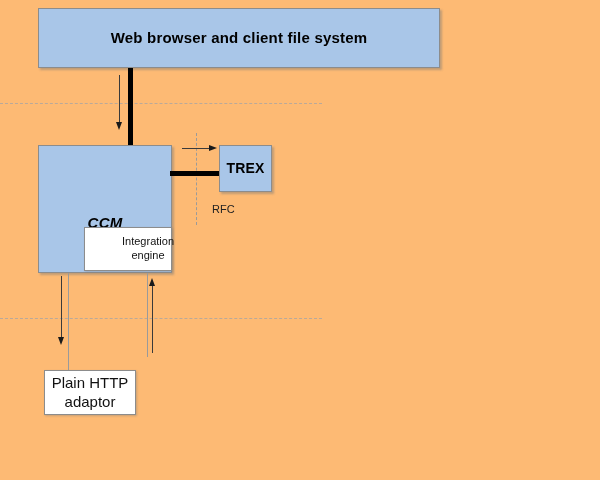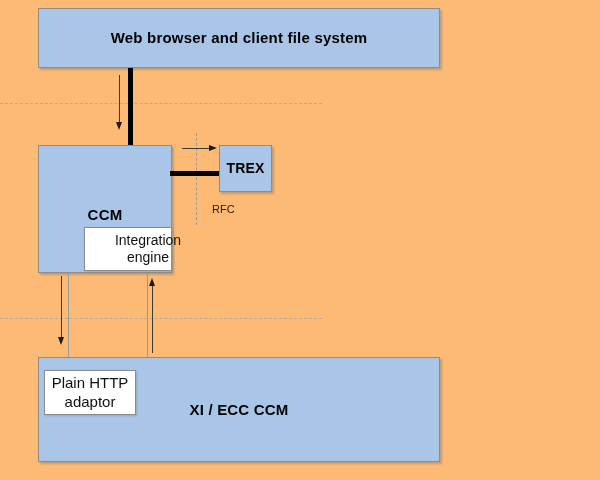--- a/index.html
+++ b/index.html
@@ -47,24 +47,24 @@
     font-weight:normal;
     text-align:center;
     line-height:1.25;
     color:#111;
   }
 
   #box-web{ left:38px;  top:8px;   width:402px; height:60px; }
   #box-web .label{ font-size:15px; }
 
   #box-ccm{ left:38px;  top:145px; width:134px; height:128px; }
-  #box-ccm .label{ font-size:15px; position:absolute; top:60px; left:0; width:100%; }
+  #box-ccm .label{ font-size:15px; position:absolute; top:68px; left:0; width:100%;font-style:italic; }
 
   #box-intengine{ left:84px; top:227px; width:88px; height:44px; }
-  #box-intengine .label{ font-size:14px;padding-left:40px; }
+  #box-intengine .label{ font-size:11px;padding-left:40px; }
 
   #box-trex{ left:219px; top:145px; width:53px; height:47px; }
   #box-trex .label{ font-size:14px; }
 
   #box-xi{ left:38px;  top:357px; width:402px; height:105px; }
   #box-xi .label{ font-size:15px; }
 
   #box-httpadaptor{ left:44px; top:370px; width:92px; height:45px; }
   #box-httpadaptor .label{ font-size:15px; }
 
@@ -186,21 +186,18 @@
   <div class="thin-line thin-v" style="left:147px; top:273px; height:84px;"></div>
 
   <div class="arrow-v" style="left:61px; top:276px; height:62px;">
     <span class="head-down"></span>
   </div>
 
   <div class="arrow-v" style="left:152px; top:285px; height:68px;">
     <span class="head-up"></span>
   </div>
 
-  <div class="box" id="box-xi">
-    <span class="label">XI / ECC CCM</span>
-  </div>
 
   <div class="subbox" id="box-httpadaptor">
     <span class="label">Plain HTTP adaptor</span>
   </div>
 
 </div>
 
 </body></html>

